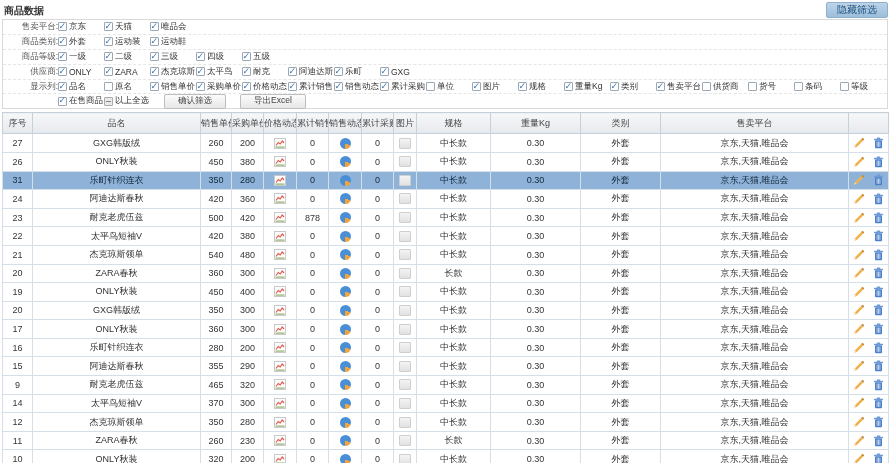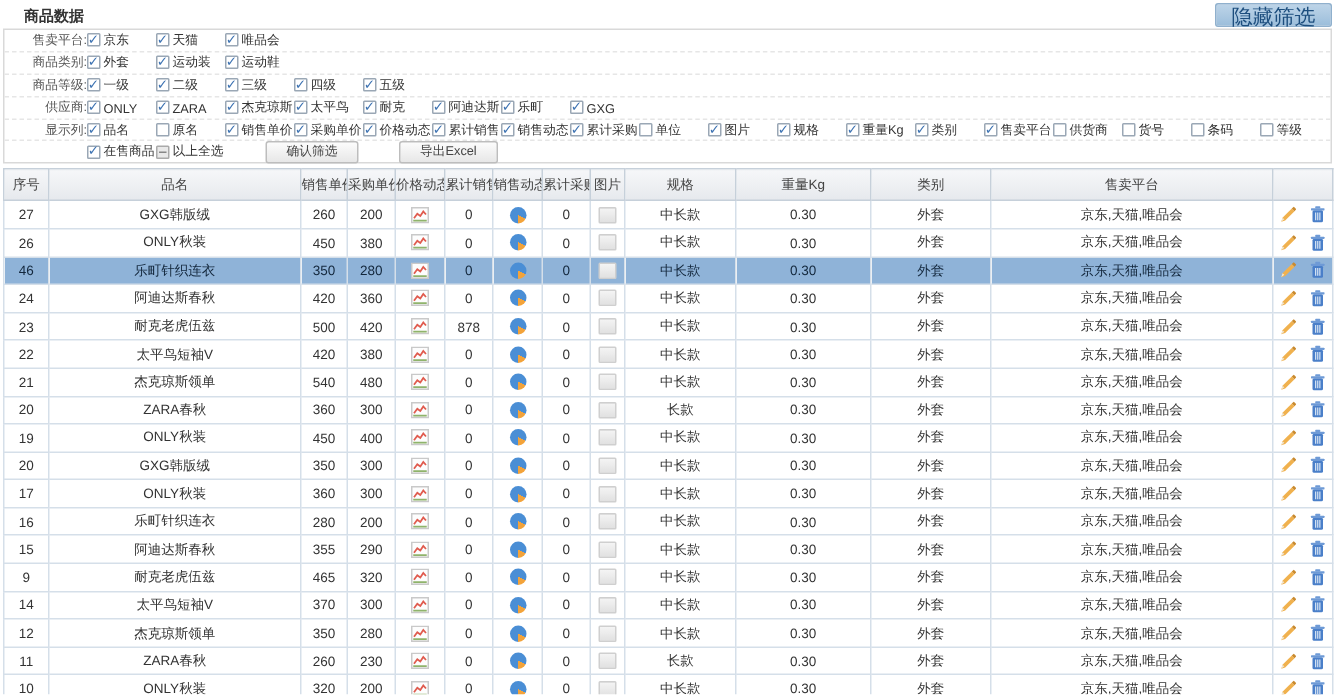--- a/index.html
+++ b/index.html
@@ -1,35 +1,35 @@
 <!DOCTYPE html>
 <html><head>
 <meta charset="utf-8">
 <style>
   html,body{margin:0;padding:0;background:#fff;}
   .page{width:890px;height:463px;position:relative;overflow:hidden;background:#fff;
         font-family:"Liberation Sans","DejaVu Sans",sans-serif;color:#333;}
   
   .topbar{height:19px;display:flex;justify-content:space-between;align-items:flex-start;
-          padding:2px 2px 0 16px;box-sizing:border-box;}
+          padding:2px 2px 0 4px;box-sizing:border-box;}
   .page-title{font-size:10px;font-weight:bold;color:#333;padding-top:2px;}
-  .hide-filter-btn{height:16px;padding:0 10px;font-size:14px;color:#1d4e7e;
+  .hide-filter-btn{height:16px;padding:0 10px;font-size:10px;color:#1d4e7e;
       background:linear-gradient(#bdd4e8,#9cbedb);border:1px solid #8fb0cd;border-radius:2px;cursor:pointer;}
   
   .filter-panel{margin:0 2px;border:1px solid #d9d9d9;background:#fff;font-size:8.5px;}
   .f-row{display:flex;align-items:center;height:13.9px;border-bottom:1px dashed #e6e6e6;}
   .f-row:last-child{border-bottom:none;}
   .f-label{flex:0 0 55px;text-align:right;color:#555;white-space:nowrap;}
   .f-item{flex:0 0 46px;display:flex;align-items:center;white-space:nowrap;cursor:pointer;color:#333;overflow:visible;}
   .cb{width:9px;height:9px;flex:0 0 9px;border:1px solid #9aa7b5;background:#fff;border-radius:1px;
       position:relative;margin-right:2px;box-sizing:border-box;}
   .cb.checked::after{content:"\2713";position:absolute;left:-0.5px;top:-2.5px;font-size:9px;color:#3f74b3;font-weight:bold;}
   .cb.indet{background:#e9e9e9;border-color:#aaa;}
   .cb.indet::after{content:"";position:absolute;left:1px;right:1px;top:3px;height:1.5px;background:#888;}
-  .f-btn{height:15px;padding:0 13px;margin-left:27px;font-size:8.5px;color:#444;
+  .f-btn{height:15px;padding:0 13px;margin-left:14px;font-size:8.5px;color:#444;
       background:linear-gradient(#fcfcfc,#e7e7e7);border:1px solid #bdbdbd;border-radius:2px;cursor:pointer;}
   
   table{border-collapse:collapse;table-layout:fixed;width:886px;margin:3px 2px 0;font-size:9px;color:#333;}
   th{background:linear-gradient(#f6f7f9,#e6e9ed);border:1px solid #c6d0da;height:20px;
      font-weight:normal;color:#444;overflow:hidden;white-space:nowrap;padding:0;margin-left:14px;}
   td{border:1px solid #d5dfe9;height:17.6px;text-align:center;overflow:hidden;white-space:nowrap;padding:0;}
   tr.selected td{background:#8fb3d8;color:#13273c;}
   .pie-ico{width:11px;height:11px;border-radius:50%;display:inline-block;vertical-align:middle;
      background:conic-gradient(#4a8ed5 0 115deg,#f3a33a 115deg 182deg,#4a8ed5 182deg);}
   .img-ico{width:12px;height:11px;display:inline-block;vertical-align:middle;border:1px solid #cfcfcf;
@@ -316,21 +316,21 @@
                 <path d="M8.2 2 L9.1 1.1 Q9.5 0.7 9.9 1.1 L10.9 2.1 Q11.3 2.5 10.9 2.9 L10 3.8 Z" fill="#c98a2e"></path>
                 <path d="M1.2 10.8 L2 8.2 L3.2 9.2 Z" fill="#efe6d4"></path>
               </svg></span><span class="ico"><svg width="11" height="12" viewBox="0 0 11 12">
                 <rect x="2" y="3.2" width="7" height="8" rx="1" fill="#4a7fc9"></rect>
                 <path d="M4.1 4.6 V9.8 M5.5 4.6 V9.8 M6.9 4.6 V9.8" stroke="#d9e6f5" stroke-width="0.8" fill="none"></path>
                 <rect x="1" y="1.8" width="9" height="1.5" rx="0.4" fill="#6e9ad6"></rect>
                 <rect x="3.8" y="0.5" width="3.4" height="1.5" rx="0.5" fill="#6e9ad6"></rect>
               </svg></span></td>
   </tr>
         <tr class="selected">
-    <td>46</td>
+    <td>31</td>
     <td>乐町针织连衣</td>
     <td>350</td>
     <td>280</td>
     <td><span class="ico"><svg width="12" height="11" viewBox="0 0 12 11">
                 <rect x="0.5" y="0.5" width="11" height="10" fill="#fdfdfd" stroke="#c9c9c9"></rect>
                 <polyline points="2,7.5 4.2,4.5 6.2,6 8.2,3 10,5" fill="none" stroke="#e05b4e" stroke-width="1.2"></polyline>
                 <rect x="1.5" y="8.5" width="9" height="1.2" fill="#8fb36b"></rect>
               </svg></span></td>
     <td>0</td>
     <td><span class="pie-ico"></span></td>

